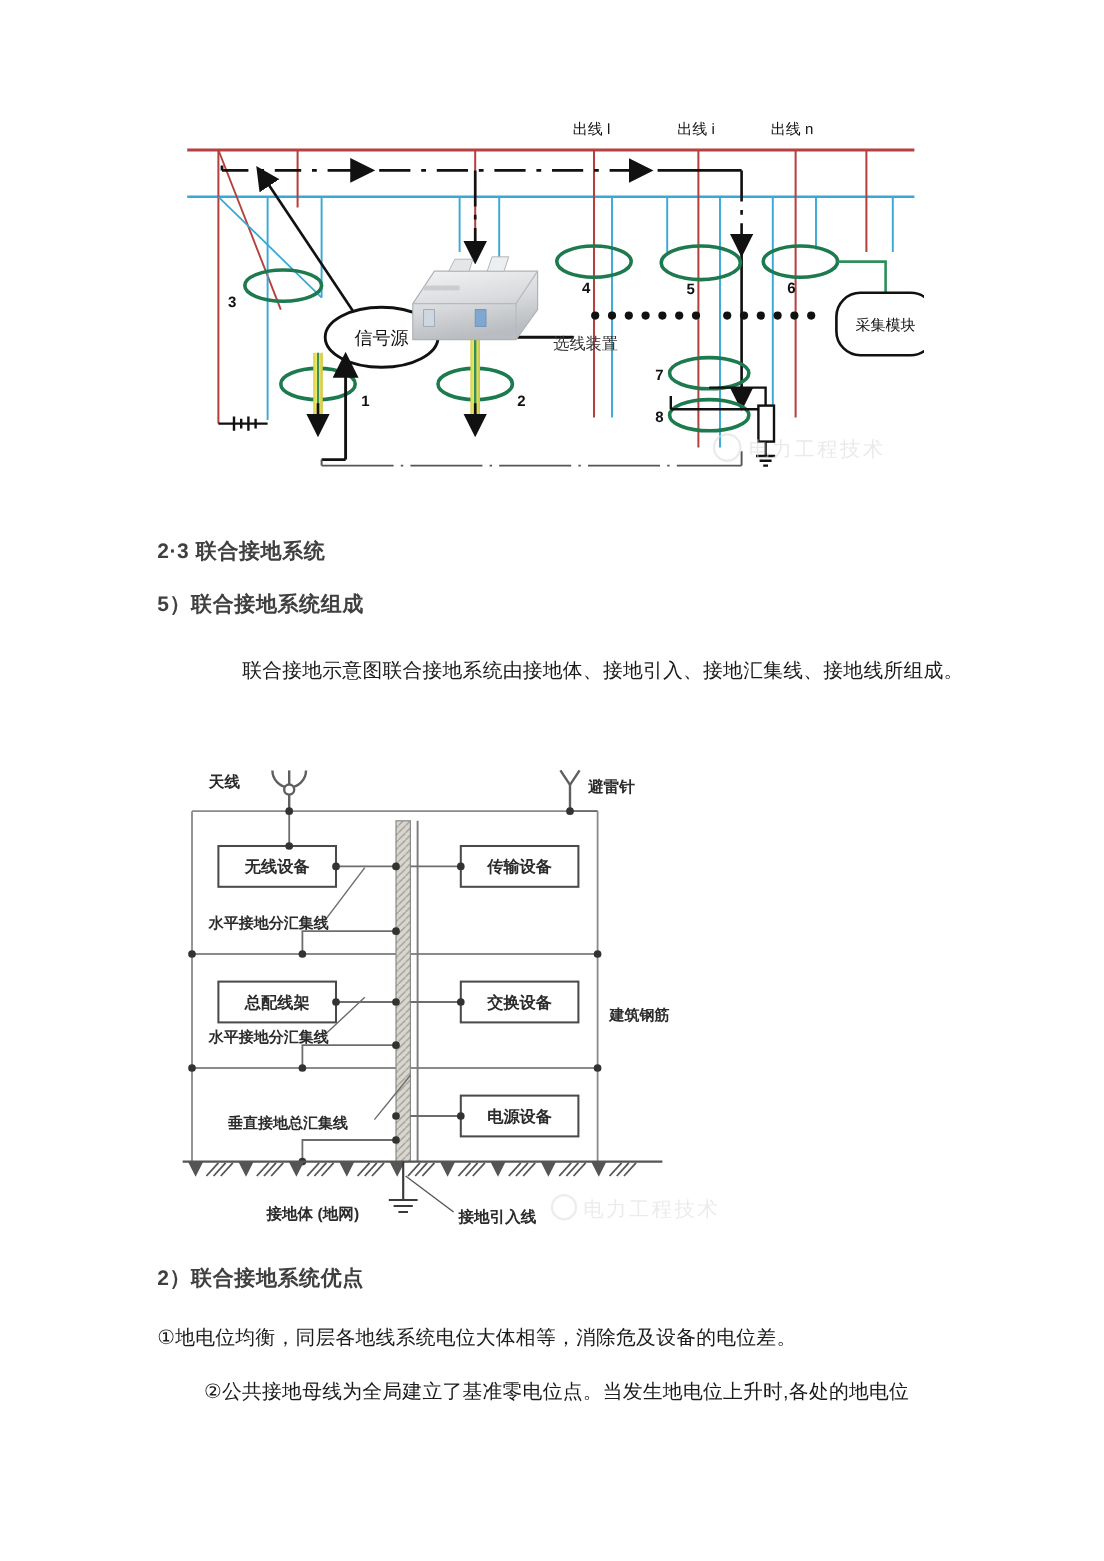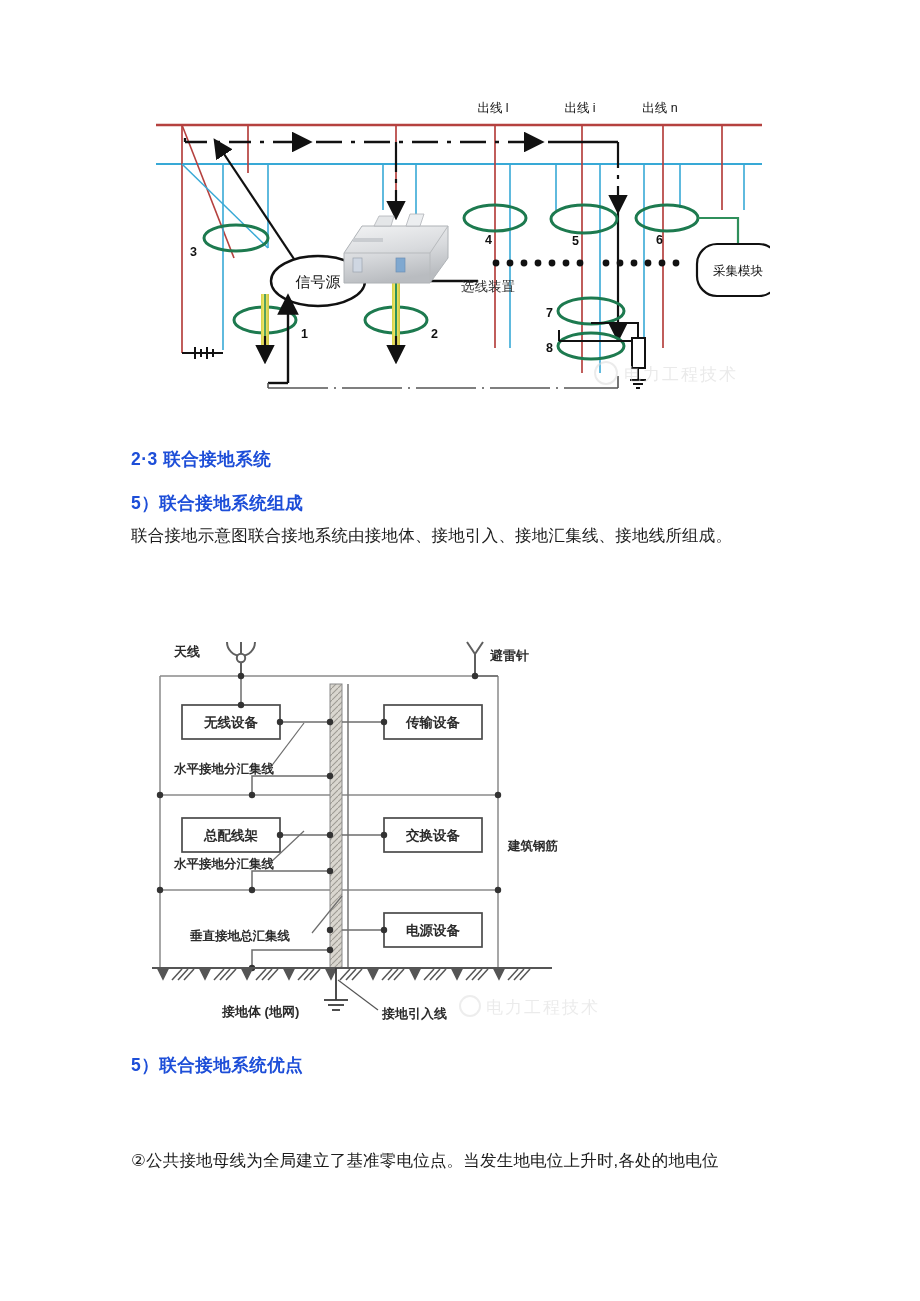--- a/index.html
+++ b/index.html
@@ -11,21 +11,21 @@
   }
   .page{position:relative;width:920px;height:1301px;}
 
   
   #fig1{position:absolute;left:148px;top:98px;width:622px;height:305px;}
   #fig1 svg{display:block;}
 
   
   .h-orange{
     position:absolute;left:131px;
-    color:#1d4ed8;
+    color:#404040;
     font-size:17.5px;
     font-weight:700;
     letter-spacing:.5px;
     white-space:nowrap;
   }
   .body-txt{
     position:absolute;left:131px;
     color:#1b1b1b;
     font-size:16.5px;
     line-height:31px;
@@ -215,21 +215,21 @@
 
       <g opacity=".55">
         <circle cx="458" cy="275" r="11" fill="none" stroke="#dcdcdc" stroke-width="2"></circle>
         <text class="wm" x="476" y="282">电力工程技术</text>
       </g>
     </svg>
   </div>
 
   <div class="h-orange" style="top:447px;">2·3 联合接地系统</div>
   <div class="h-orange" style="top:491px;">5）联合接地系统组成</div>
-  <div class="body-txt w" style="top:520px;">联合接地示意图联合接地系统由接地体、接地引入、接地汇集线、接地线所组成。</div>
+  <div class="body-txt w" style="top:544px;text-align:right;">联合接地示意图联合接地系统由接地体、接地引入、接地汇集线、接地线所组成。</div>
 
   <div id="fig2">
     <svg width="460" height="410" viewBox="0 0 460 410" xmlns="http://www.w3.org/2000/svg">
       <defs>
         <pattern id="rebarPat" width="6" height="6" patternUnits="userSpaceOnUse">
           <rect width="6" height="6" fill="#d9d6cf"></rect>
           <path d="M0,6 L6,0" stroke="#9d9a93" stroke-width="1.1"></path>
         </pattern>
       </defs>
       <rect x="0" y="0" width="460" height="410" fill="#fff"></rect>
@@ -382,16 +382,17 @@
       <text class="cnlabel" x="70" y="388" font-size="13" font-weight="700" fill="#2b2b2b">接地体 (地网)</text>
       <text class="cnlabel" x="230" y="390" font-size="13" font-weight="700" fill="#2b2b2b">接地引入线</text>
 
       <g opacity=".5">
         <circle cx="318" cy="378" r="10" fill="none" stroke="#dcdcdc" stroke-width="2"></circle>
         <text class="wm" x="334" y="385">电力工程技术</text>
       </g>
     </svg>
   </div>
 
-  <div class="h-orange" style="top:1053px;">5）联合接地系统优点</div>
-  <div class="body-txt w" style="top:1145px;">②公共接地母线为全局建立了基准零电位点。当发生地电位上升时,各处的地电位</div>
+  <div class="h-orange" style="top:1053px;">2）联合接地系统优点</div>
+  <div class="body-txt w" style="top:1100px;">①地电位均衡，同层各地线系统电位大体相等，消除危及设备的电位差。</div>
+  <div class="body-txt w" style="top:1145px;margin-left:39px;">②公共接地母线为全局建立了基准零电位点。当发生地电位上升时,各处的地电位</div>
 
 </div>
 
 </body></html>

